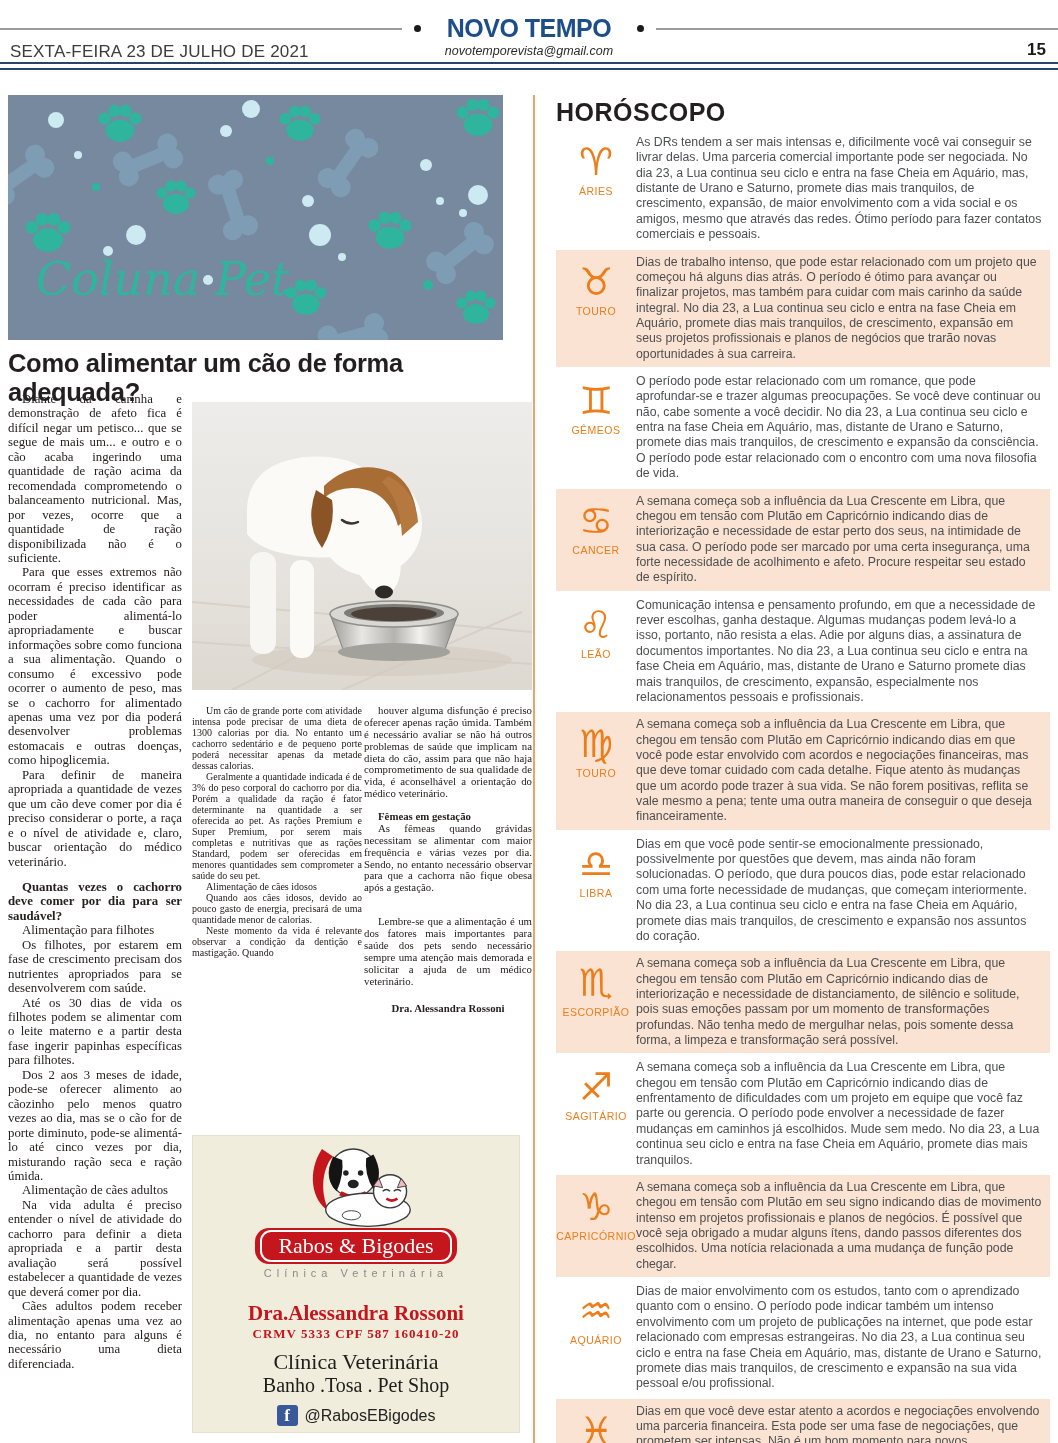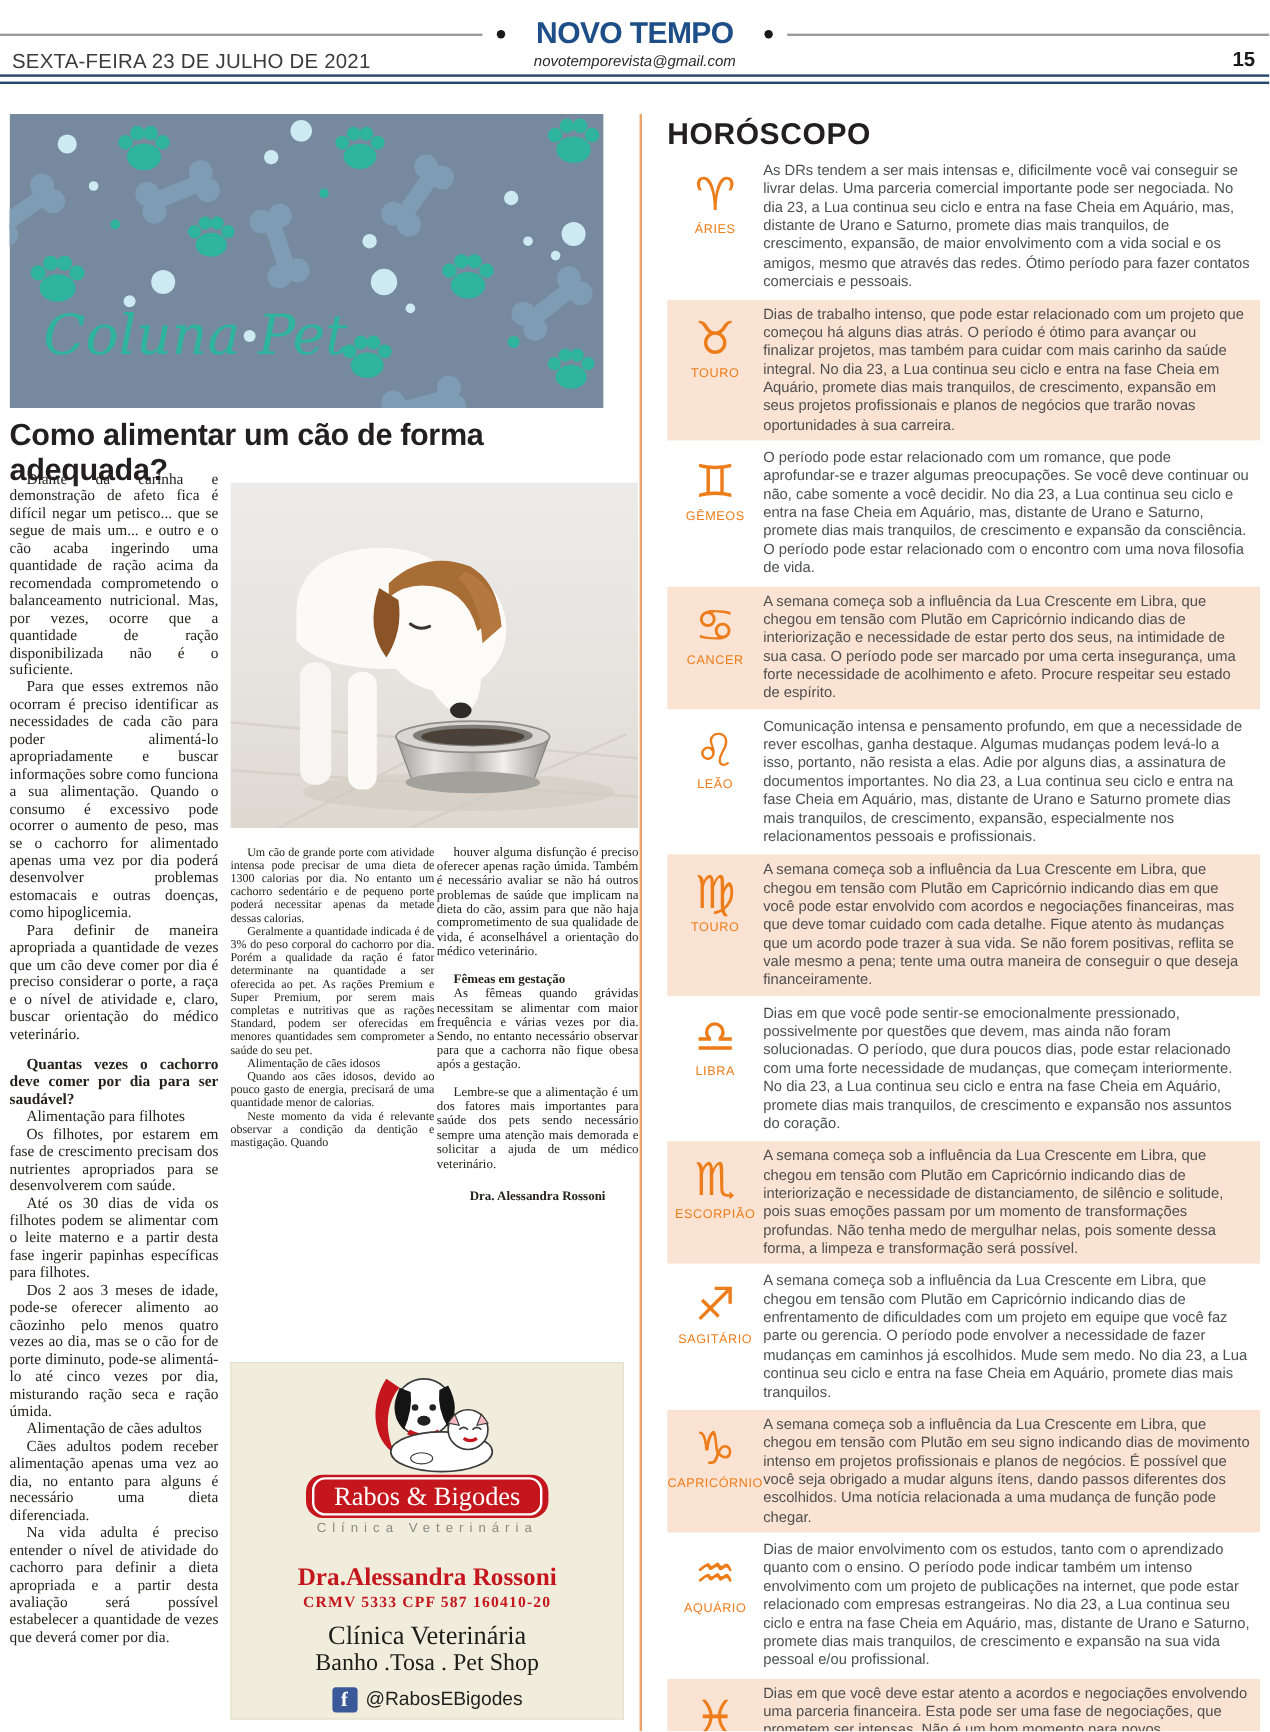--- a/index.html
+++ b/index.html
@@ -29,21 +29,21 @@
   .banner{position:absolute; left:0; top:0; width:495px; height:245px;}
   .headline{position:absolute; left:0; top:254px; width:520px; font-size:25.5px; font-weight:bold;
             letter-spacing:-0.3px; color:var(--ink);}
   .article-col{position:absolute; font-family:"Liberation Serif", serif; color:#262120;
                text-align:justify; overflow:hidden; hyphens:auto;}
   #col1{left:0; top:297px; width:174px; height:1048px; font-size:12.8px; line-height:1.13;}
   #col2{left:184px; top:610px; width:170px; height:426px; font-size:10px; line-height:1.1;}
   #col3{left:356px; top:610px; width:168px; height:426px; font-size:10.8px; line-height:1.1;}
   .article-col p{text-indent:14px;}
   .article-col p.subhead{font-weight:bold; margin-top:11px;}
-  .article-col p.spaced{margin-top:11px;font-family:Liberation Serif, serif;}
+  .article-col p.spaced{margin-top:22px;font-family:Liberation Serif, serif;}
   .article-col p.byline{text-align:center; text-indent:0; font-weight:bold; margin-top:16px;}
 
   .photo-wrap{position:absolute; left:184px; top:307px; width:340px; height:288px;}
 
   
   .ad{position:absolute; left:184px; top:1040px; width:328px; height:298px; background:var(--ad_cream);
       text-align:center; overflow:hidden; border:1px solid #e4e0cd;}
   .ad-logo{margin-top:2px; height:92px;}
   .ad-brandbox{display:inline-block; background:var(--ad_red); border-radius:14px; padding:2px 5px; margin-top:-6px;}
   .ad-brandbox .inner{border:2px solid #fff; border-radius:11px; padding:1px 16px;
@@ -157,22 +157,22 @@
     <div class="article-col" id="col1">
         <p class="body">Diante da carinha e demonstração de afeto fica é difícil negar um petisco... que se segue de mais um... e outro e o cão acaba ingerindo uma quantidade de ração acima da recomendada comprometendo o balanceamento nutricional. Mas, por vezes, ocorre que a quantidade de ração disponibilizada não é o suficiente.</p>
         <p class="body">Para que esses extremos não ocorram é preciso identificar as necessidades de cada cão para poder alimentá-lo apropriadamente e buscar informações sobre como funciona a sua alimentação. Quando o consumo é excessivo pode ocorrer o aumento de peso, mas se o cachorro for alimentado apenas uma vez por dia poderá desenvolver problemas estomacais e outras doenças, como hipoglicemia.</p>
         <p class="body">Para definir de maneira apropriada a quantidade de vezes que um cão deve comer por dia é preciso considerar o porte, a raça e o nível de atividade e, claro, buscar orientação do médico veterinário.</p>
         <p class="subhead">Quantas vezes o cachorro deve comer por dia para ser saudável?</p>
         <p class="body">Alimentação para filhotes</p>
         <p class="body">Os filhotes, por estarem em fase de crescimento precisam dos nutrientes apropriados para se desenvolverem com saúde.</p>
         <p class="body">Até os 30 dias de vida os filhotes podem se alimentar com o leite materno e a partir desta fase ingerir papinhas específicas para filhotes.</p>
         <p class="body">Dos 2 aos 3 meses de idade, pode-se oferecer alimento ao cãozinho pelo menos quatro vezes ao dia, mas se o cão for de porte diminuto, pode-se alimentá-lo até cinco vezes por dia, misturando ração seca e ração úmida.</p>
         <p class="body">Alimentação de cães adultos</p>
+        <p class="body">Na vida adulta é preciso entender o nível de atividade do cachorro para definir a dieta apropriada e a partir desta avaliação será possível estabelecer a quantidade de vezes que deverá comer por dia.</p>
         <p class="body">Cães adultos podem receber alimentação apenas uma vez ao dia, no entanto para alguns é necessário uma dieta diferenciada.</p>
-        <p class="body">Na vida adulta é preciso entender o nível de atividade do cachorro para definir a dieta apropriada e a partir desta avaliação será possível estabelecer a quantidade de vezes que deverá comer por dia.</p>
       </div>
 
     <div class="photo-wrap">
       <svg viewBox="0 0 340 288" width="340" height="288">
         <defs>
           <linearGradient id="bgGrad" x1="0" y1="0" x2="0" y2="1">
             <stop offset="0" stop-color="#EDECEA"></stop>
               <stop offset="0.6" stop-color="#E6E3DE"></stop>
               <stop offset="1" stop-color="#DDD8D0"></stop>
           </linearGradient>

